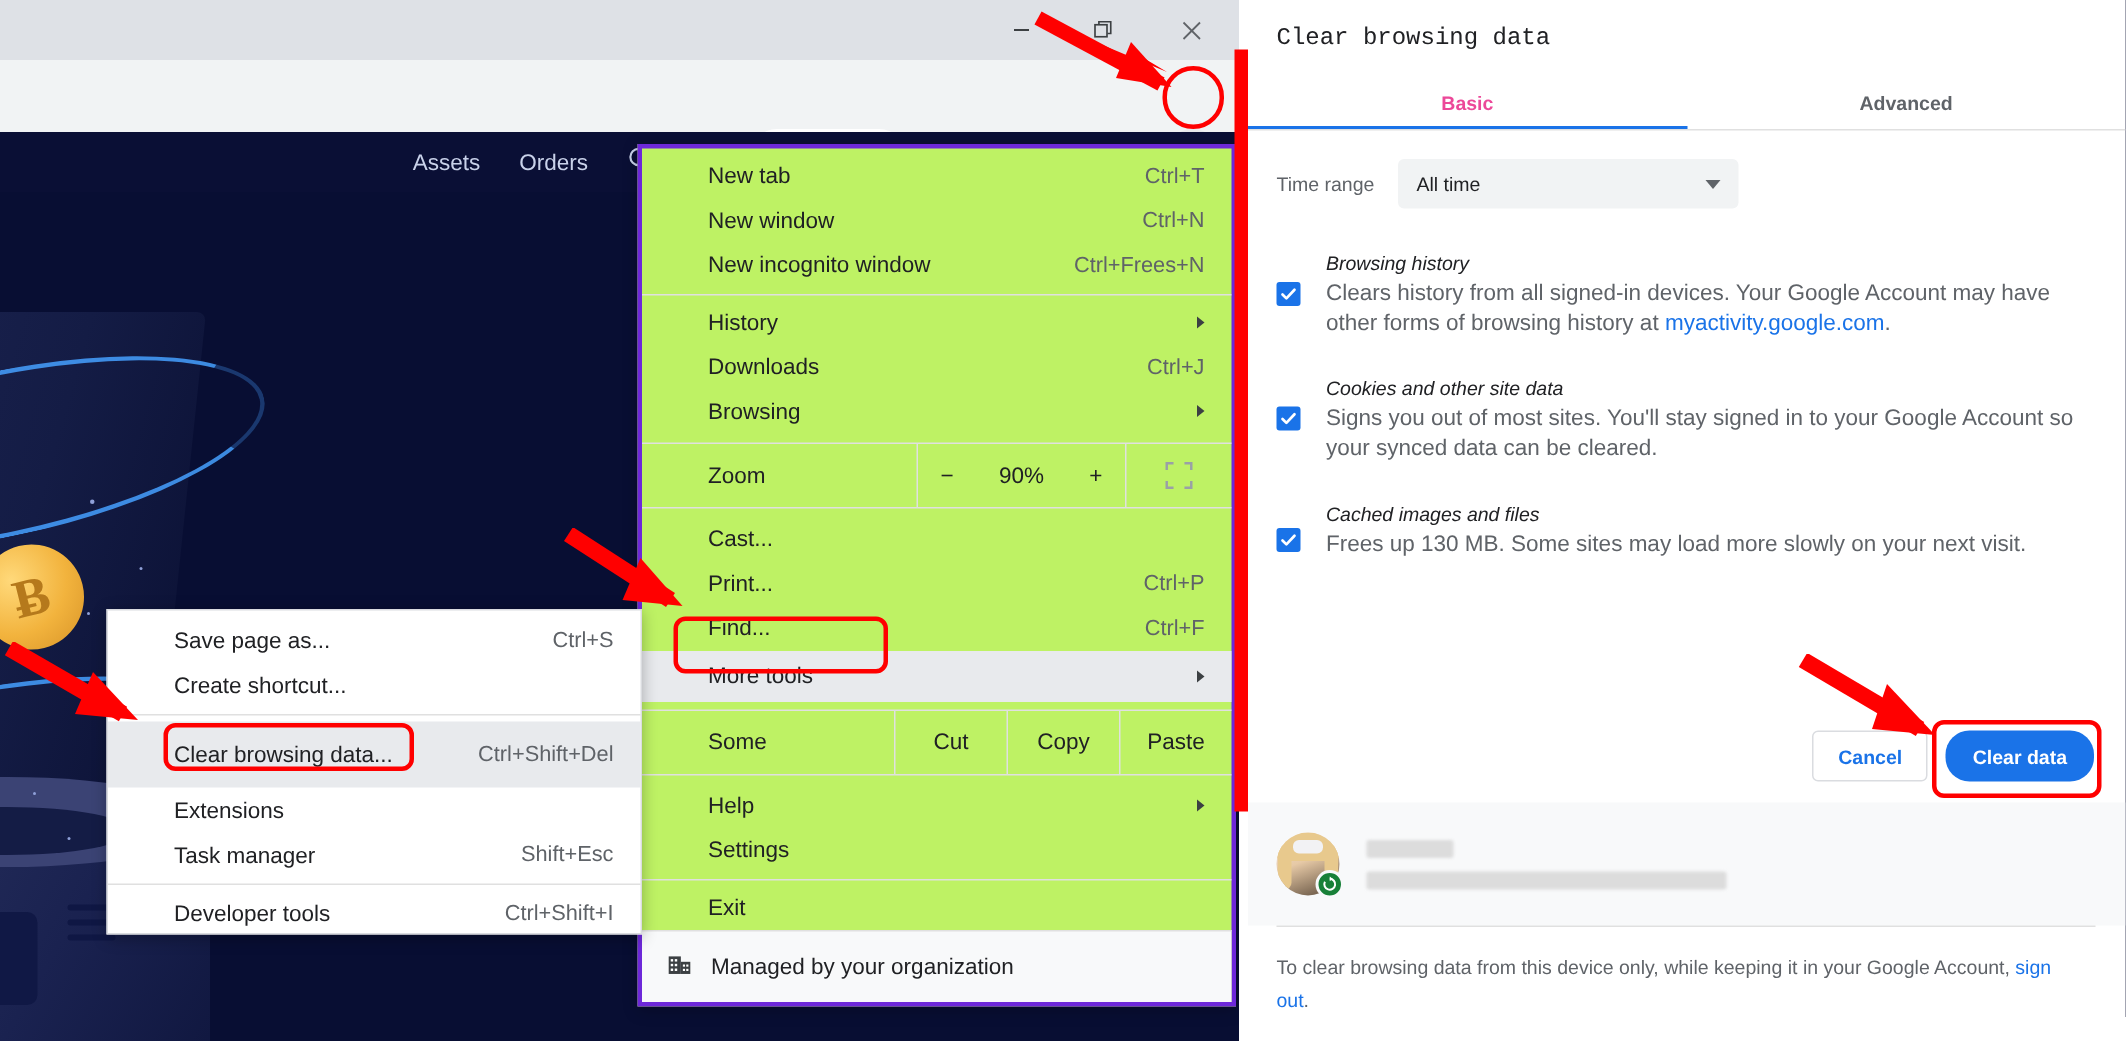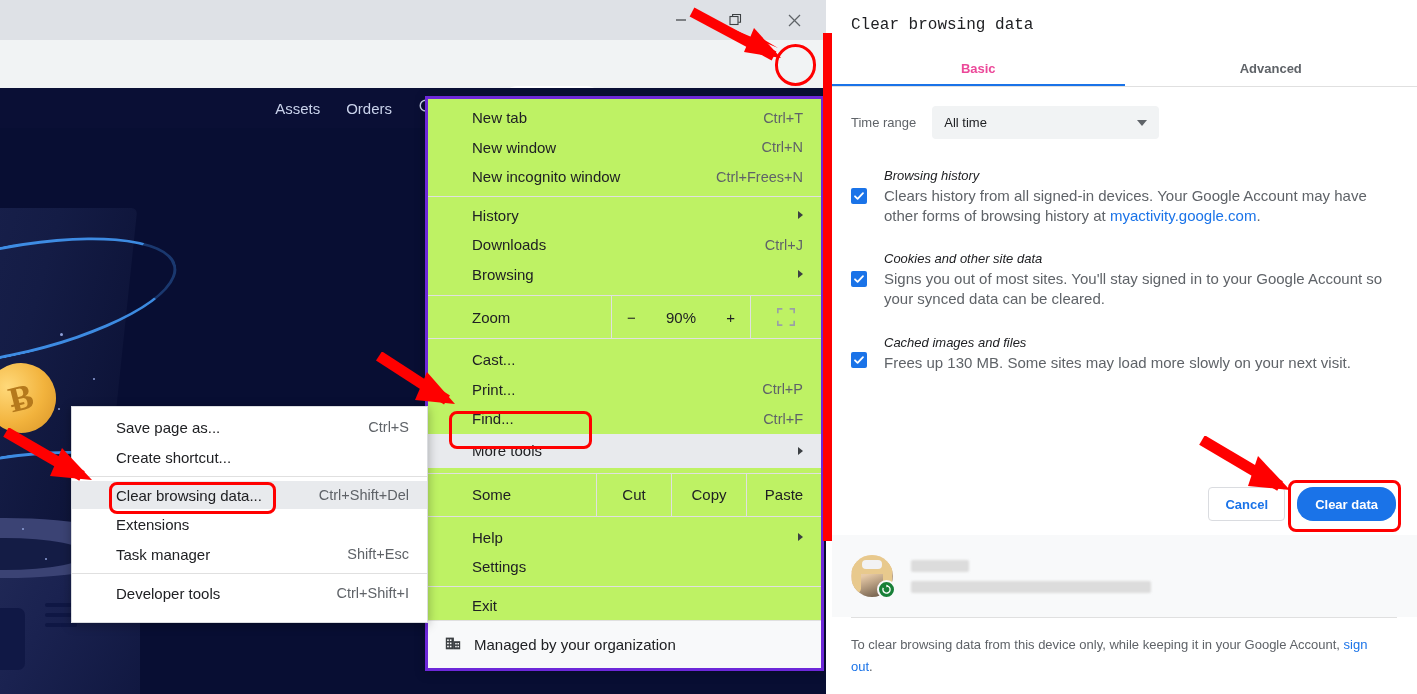--- a/index.html
+++ b/index.html
@@ -542,21 +542,21 @@
       <span class="label">Save page as...</span>
       <span class="accel">Ctrl+S</span>
     </div>
     <div class="mi">
       <span class="label">Create shortcut...</span>
       <span class="accel"></span>
     </div>
 
     <div class="msep"></div>
 
-    <div class="mi hl" style="height:28px">
+    <div class="mi hl" style="height:44px">
       <span class="label">Clear browsing data...</span>
       <span class="accel">Ctrl+Shift+Del</span>
     </div>
     <div class="mi">
       <span class="label">Extensions</span>
       <span class="accel"></span>
     </div>
     <div class="mi">
       <span class="label">Task manager</span>
       <span class="accel">Shift+Esc</span>

